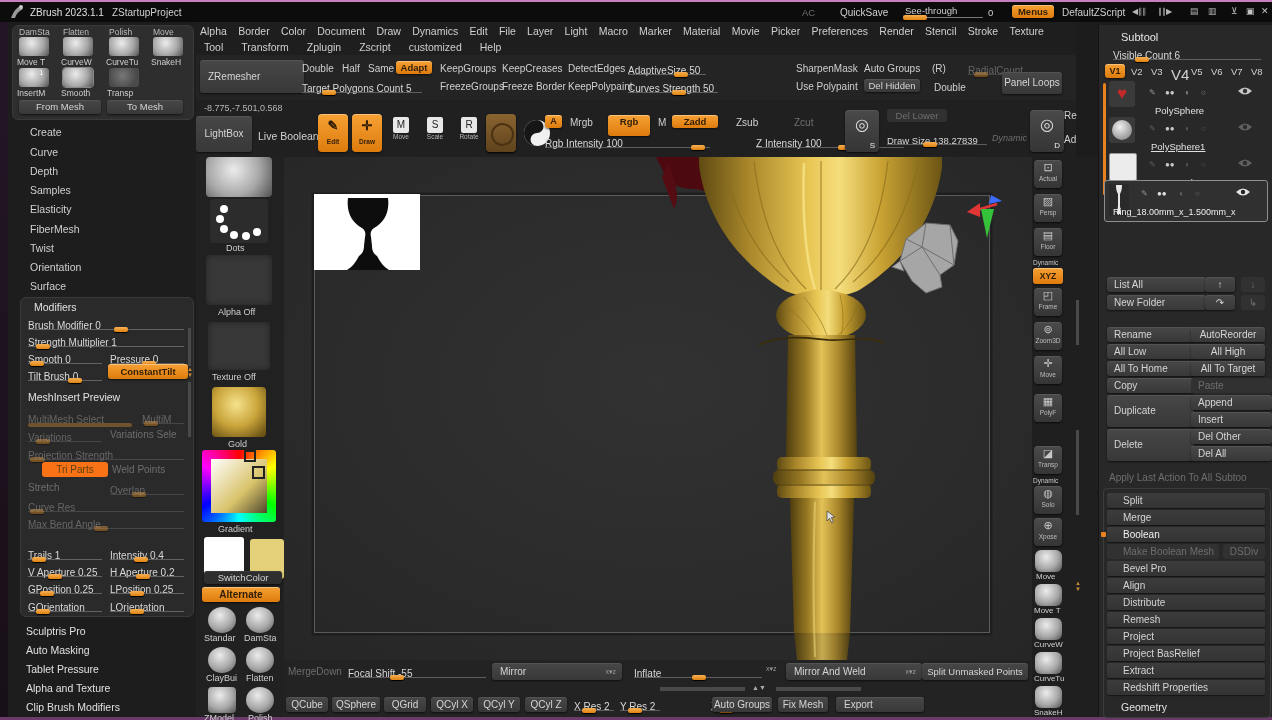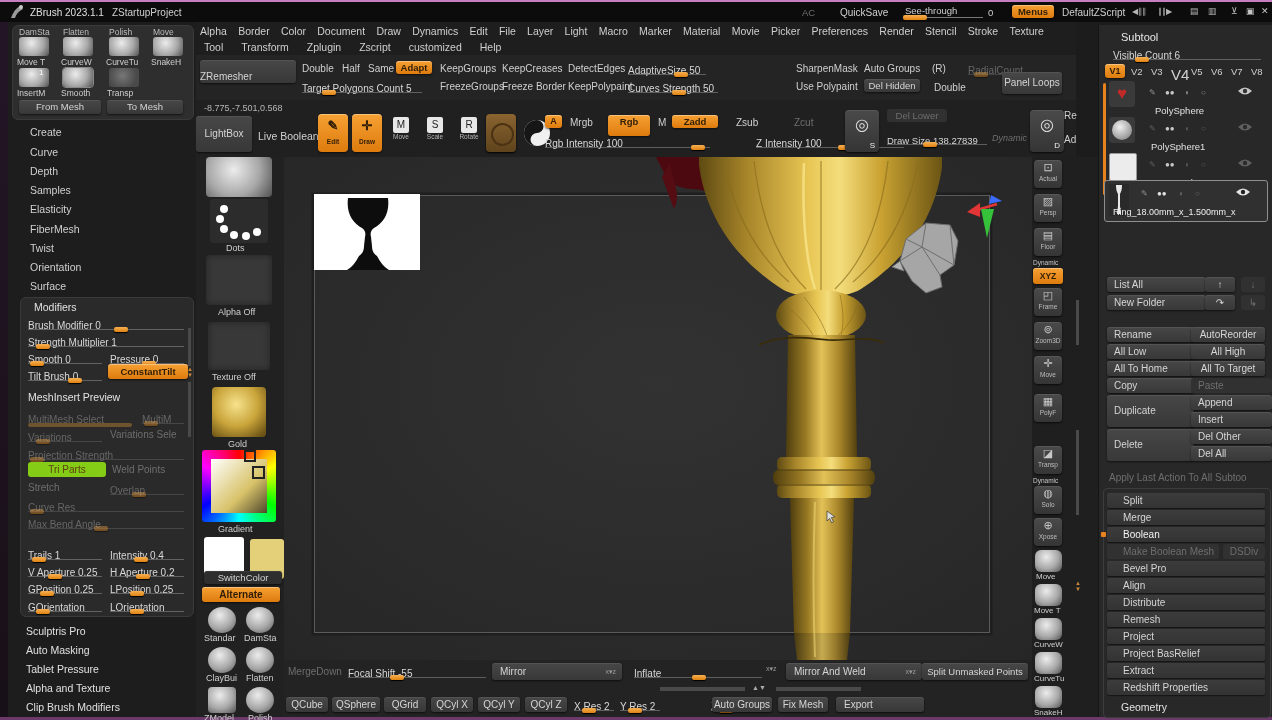--- a/index.html
+++ b/index.html
@@ -95,21 +95,21 @@
       <span class="menu-i">Tool</span>
       <span class="menu-i">Transform</span>
       <span class="menu-i">Zplugin</span>
       <span class="menu-i">Zscript</span>
       <span class="menu-i">customized</span>
       <span class="menu-i">Help</span>
     </div>
   </div>
 
   <div class="abs" style="left:196px;top:55px;width:880px;height:45px;background:#242424;">
-    <div class="btn" style="left:4px;top:5px;width:96px;height:23px;line-height:33px;text-align:left;">ZRemesher</div>
+    <div class="btn" style="left:4px;top:5px;width:96px;height:33px;line-height:33px;text-align:left;padding-left:8px;">ZRemesher</div>
     <span class="t" style="left:106px;top:8px;font-size:10px;">Double</span>
     <span class="t" style="left:146px;top:8px;font-size:10px;">Half</span>
     <span class="t" style="left:172px;top:8px;font-size:10px;">Same</span>
     <span class="btn ob" style="left:200px;top:6px;width:36px;height:13px;line-height:13px;font-size:9.5px;">Adapt</span>
     <span class="t" style="left:244px;top:8px;font-size:10px;">KeepGroups</span>
     <span class="t" style="left:306px;top:8px;font-size:10px;">KeepCreases</span>
     <span class="t" style="left:372px;top:8px;font-size:10px;">DetectEdges</span>
     <div class="sl" style="left:432px;top:5px;width:78px;">
       <span class="lb">AdaptiveSize 50</span><i class="tr"></i><i class="kn" style="left:46px;"></i>
     </div>
@@ -259,21 +259,21 @@
     <div class="sl dis" style="left:134px;top:384px;width:42px;">
       <span class="lb">MultiM</span><i class="tr"></i><i class="kn" style="left:2px;"></i>
     </div>
     <div class="sl dis" style="left:20px;top:402px;width:74px;">
       <span class="lb">Variations</span><i class="tr"></i><i class="kn" style="left:8px;"></i>
     </div>
     <span class="t g" style="left:102px;top:404px;font-size:10px;">Variations Sele</span>
     <div class="sl dis" style="left:20px;top:420px;width:156px;">
       <span class="lb">Projection Strength</span><i class="tr"></i><i class="kn" style="left:2px;"></i>
     </div>
-    <span class="btn" style="left:20px;top:437px;width:78px;height:15px;background:#84cc16;color:#5e4012;box-shadow:none;">Tri Parts</span>
+    <span class="btn" style="left:34px;top:437px;width:66px;height:15px;background:#f97316;color:#5e4012;box-shadow:none;">Tri Parts</span>
     <span class="t g" style="left:104px;top:439px;font-size:10px;">Weld Points</span>
     <span class="t g" style="left:20px;top:457px;font-size:10px;">Stretch</span>
     <div class="sl dis" style="left:102px;top:455px;width:74px;">
       <span class="lb">Overlap</span><i class="tr"></i><i class="kn" style="left:22px;"></i>
     </div>
     <div class="sl dis" style="left:20px;top:472px;width:156px;">
       <span class="lb">Curve Res</span><i class="tr"></i><i class="kn" style="left:2px;"></i>
     </div>
     <div class="sl dis" style="left:20px;top:489px;width:156px;">
       <span class="lb">Max Bend Angle</span><i class="tr"></i><i class="kn" style="left:66px;"></i>
@@ -540,21 +540,21 @@
         <div style="position:absolute;left:3px;top:3px;width:20px;height:20px;border-radius:50%;background:radial-gradient(circle at 40% 35%,#f0f0f0,#9a9a9a 70%,#555);"></div>
       </div>
       <span class="ricon" style="position:absolute;left:42px;top:7px;opacity:.5;">✎</span>
       <span class="ricon" style="position:absolute;left:58px;top:7px;color:#c8c8c8;">●●</span>
       <span class="ricon" style="position:absolute;left:78px;top:7px;opacity:.5;">◐</span>
       <span class="ricon" style="position:absolute;left:94px;top:7px;opacity:.5;">○</span>
       <svg class="eye" style="position:absolute;left:130px;top:5px;opacity:.35;" width="16" height="10" viewBox="0 0 16 10">
           <path d="M1,5 Q8,-2 15,5 Q8,12 1,5Z" fill="#c8c8c8"></path>
           <circle cx="8" cy="5" r="2.2" fill="#333"></circle>
         </svg>
-      <span class="lb2" style="left:44px;top:24px;font-size:9.5px;color:#e0e0e0;">PolySphere1</span>
+      <span class="lb2" style="left:44px;top:24px;font-size:9.5px;color:#e0e0e0;text-decoration:underline;">PolySphere1</span>
     </div>
 
     <div class="abs" style="left:8px;top:128px;width:160px;height:36px;">
       <div class="abs" style="left:2px;top:0;width:26px;height:26px;background:#ececec;border:1px solid #999;border-radius:2px;"></div>
       <span class="ricon" style="position:absolute;left:42px;top:7px;opacity:.5;">✎</span>
       <span class="ricon" style="position:absolute;left:58px;top:7px;color:#c8c8c8;">●●</span>
       <span class="ricon" style="position:absolute;left:78px;top:7px;opacity:.5;">◐</span>
       <span class="ricon" style="position:absolute;left:94px;top:7px;opacity:.5;">○</span>
       <svg class="eye" style="position:absolute;left:130px;top:5px;opacity:.35;" width="16" height="10" viewBox="0 0 16 10">
           <path d="M1,5 Q8,-2 15,5 Q8,12 1,5Z" fill="#c8c8c8"></path>

